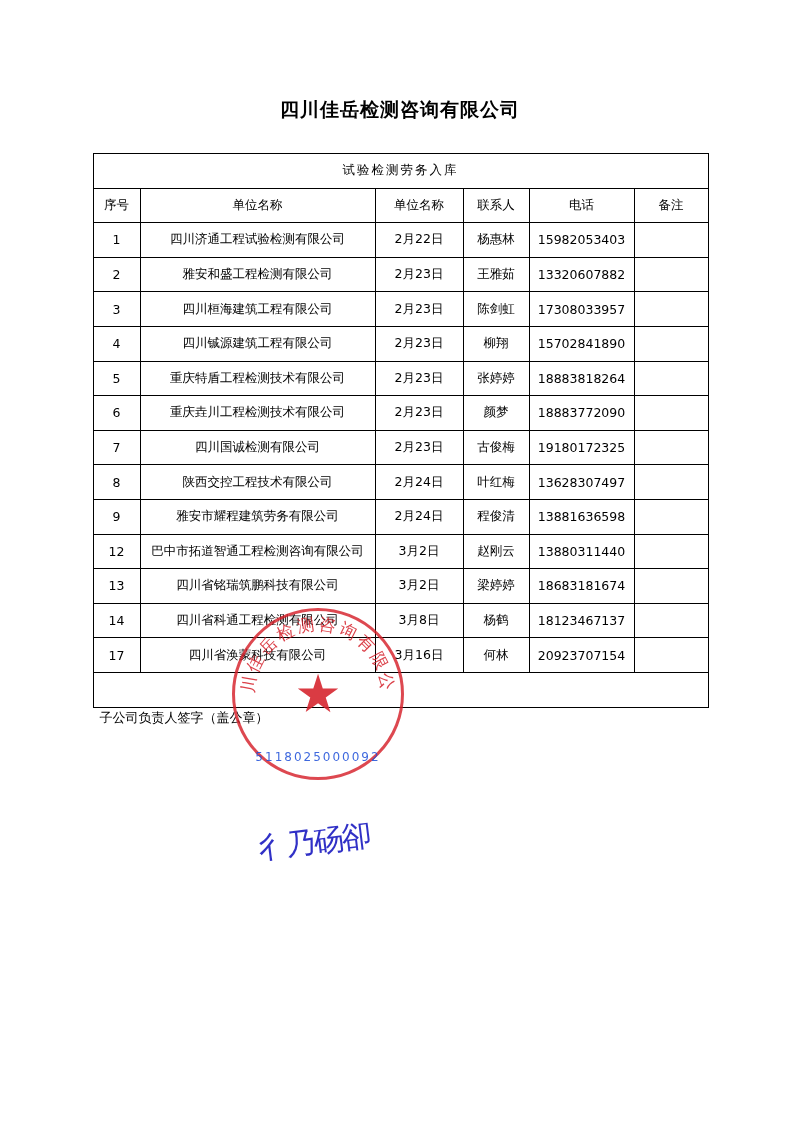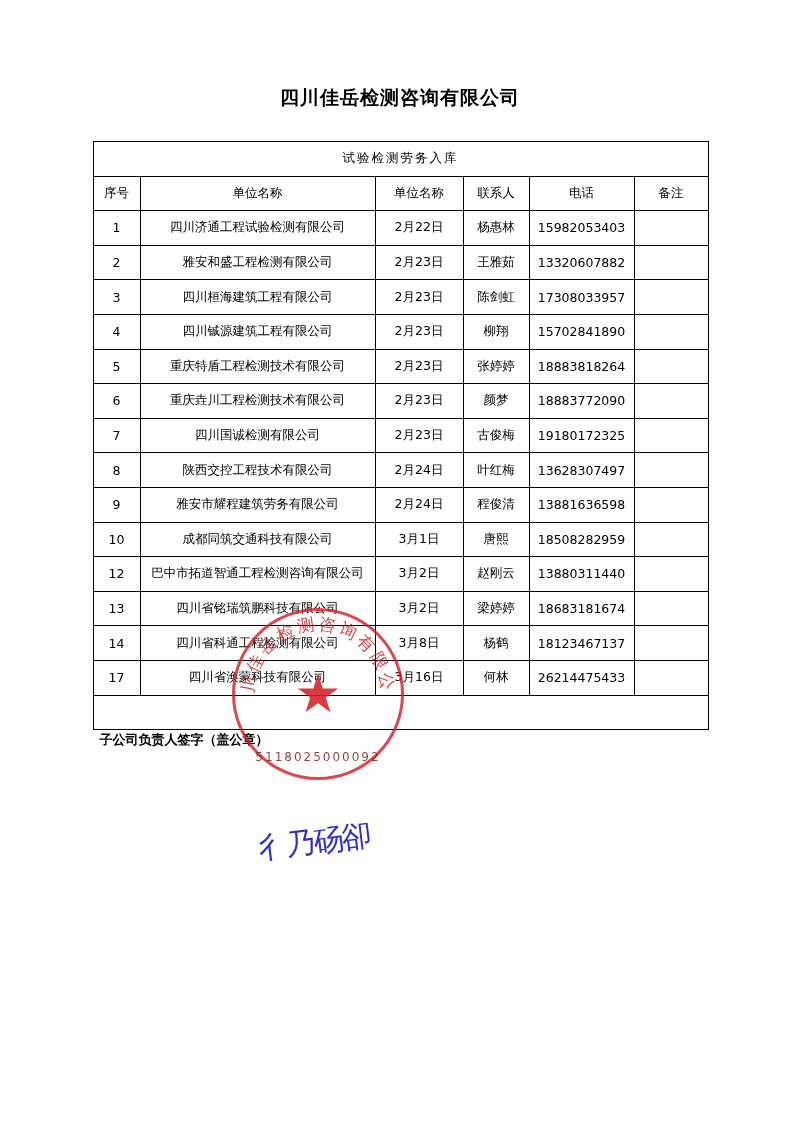--- a/index.html
+++ b/index.html
@@ -13,21 +13,21 @@
     font-family: "Liberation Serif", "DejaVu Serif", serif;
     color: #000000;
     position: relative;
     overflow: hidden;
   }
   .page {
     position: relative;
     width: 800px;
     height: 895px;
     box-sizing: border-box;
-    padding: 4px;
+    padding: 16px;
   }
   .title-block {
     text-align: center;
     padding-top: 78px;
   }
   .title-line {
     font-size: 19px;
     font-weight: bold;
     letter-spacing: 1px;
     line-height: 30px;
@@ -86,21 +86,20 @@
     border-top: 1px solid #000;
   }
   .foot-inner {
     display: block;
     text-align: left;
     padding-left: 6px;
     font-size: 13px;
     font-family: "DejaVu Sans", "Liberation Sans", sans-serif;
     position: relative;
     top: 28px;
-    font-weight: bold;
   }
   
   .seal {
     position: absolute;
     width: 172px;
     height: 172px;
     left: 232px;
     top: 608px;
     pointer-events: none;
   }
@@ -126,21 +125,21 @@
     font-size: 46px;
     line-height: 46px;
     opacity: 0.88;
   }
   .seal-bottom {
     position: absolute;
     left: 0;
     right: 0;
     bottom: 16px;
     text-align: center;
-    color: #7f1d1d;
+    color: #1d4ed8;
     font-size: 12px;
     letter-spacing: 2px;
     opacity: 0.85;
     font-family: "DejaVu Sans", "Liberation Sans", sans-serif;
   }
   .signature {
     position: absolute;
     left: 258px;
     top: 822px;
     color: #1a1ac0;
@@ -250,28 +249,20 @@
         </tr>
         <tr>
           <td class="cell-no">9</td>
           <td class="cell-name">雅安市耀程建筑劳务有限公司</td>
           <td>2月24日</td>
           <td>程俊清</td>
           <td class="cell-phone">13881636598</td>
           <td></td>
         </tr>
         <tr>
-          <td class="cell-no">10</td>
-          <td class="cell-name">成都同筑交通科技有限公司</td>
-          <td>3月1日</td>
-          <td>唐熙</td>
-          <td class="cell-phone">18508282959</td>
-          <td></td>
-        </tr>
-        <tr>
           <td class="cell-no">12</td>
           <td class="cell-name">巴中市拓道智通工程检测咨询有限公司</td>
           <td>3月2日</td>
           <td>赵刚云</td>
           <td class="cell-phone">13880311440</td>
           <td></td>
         </tr>
         <tr>
           <td class="cell-no">13</td>
           <td class="cell-name">四川省铭瑞筑鹏科技有限公司</td>
@@ -286,21 +277,21 @@
           <td>3月8日</td>
           <td>杨鹤</td>
           <td class="cell-phone">18123467137</td>
           <td></td>
         </tr>
         <tr>
           <td class="cell-no">17</td>
           <td class="cell-name">四川省涣蒙科技有限公司</td>
           <td>3月16日</td>
           <td>何林</td>
-          <td class="cell-phone">26214475433</td>
+          <td class="cell-phone">20923707154</td>
           <td></td>
         </tr>
 
         <tr class="foot-row">
           <td colspan="6">
             <span class="foot-inner">子公司负责人签字（盖公章）</span>
           </td>
         </tr>
       </tbody>
     </table>

